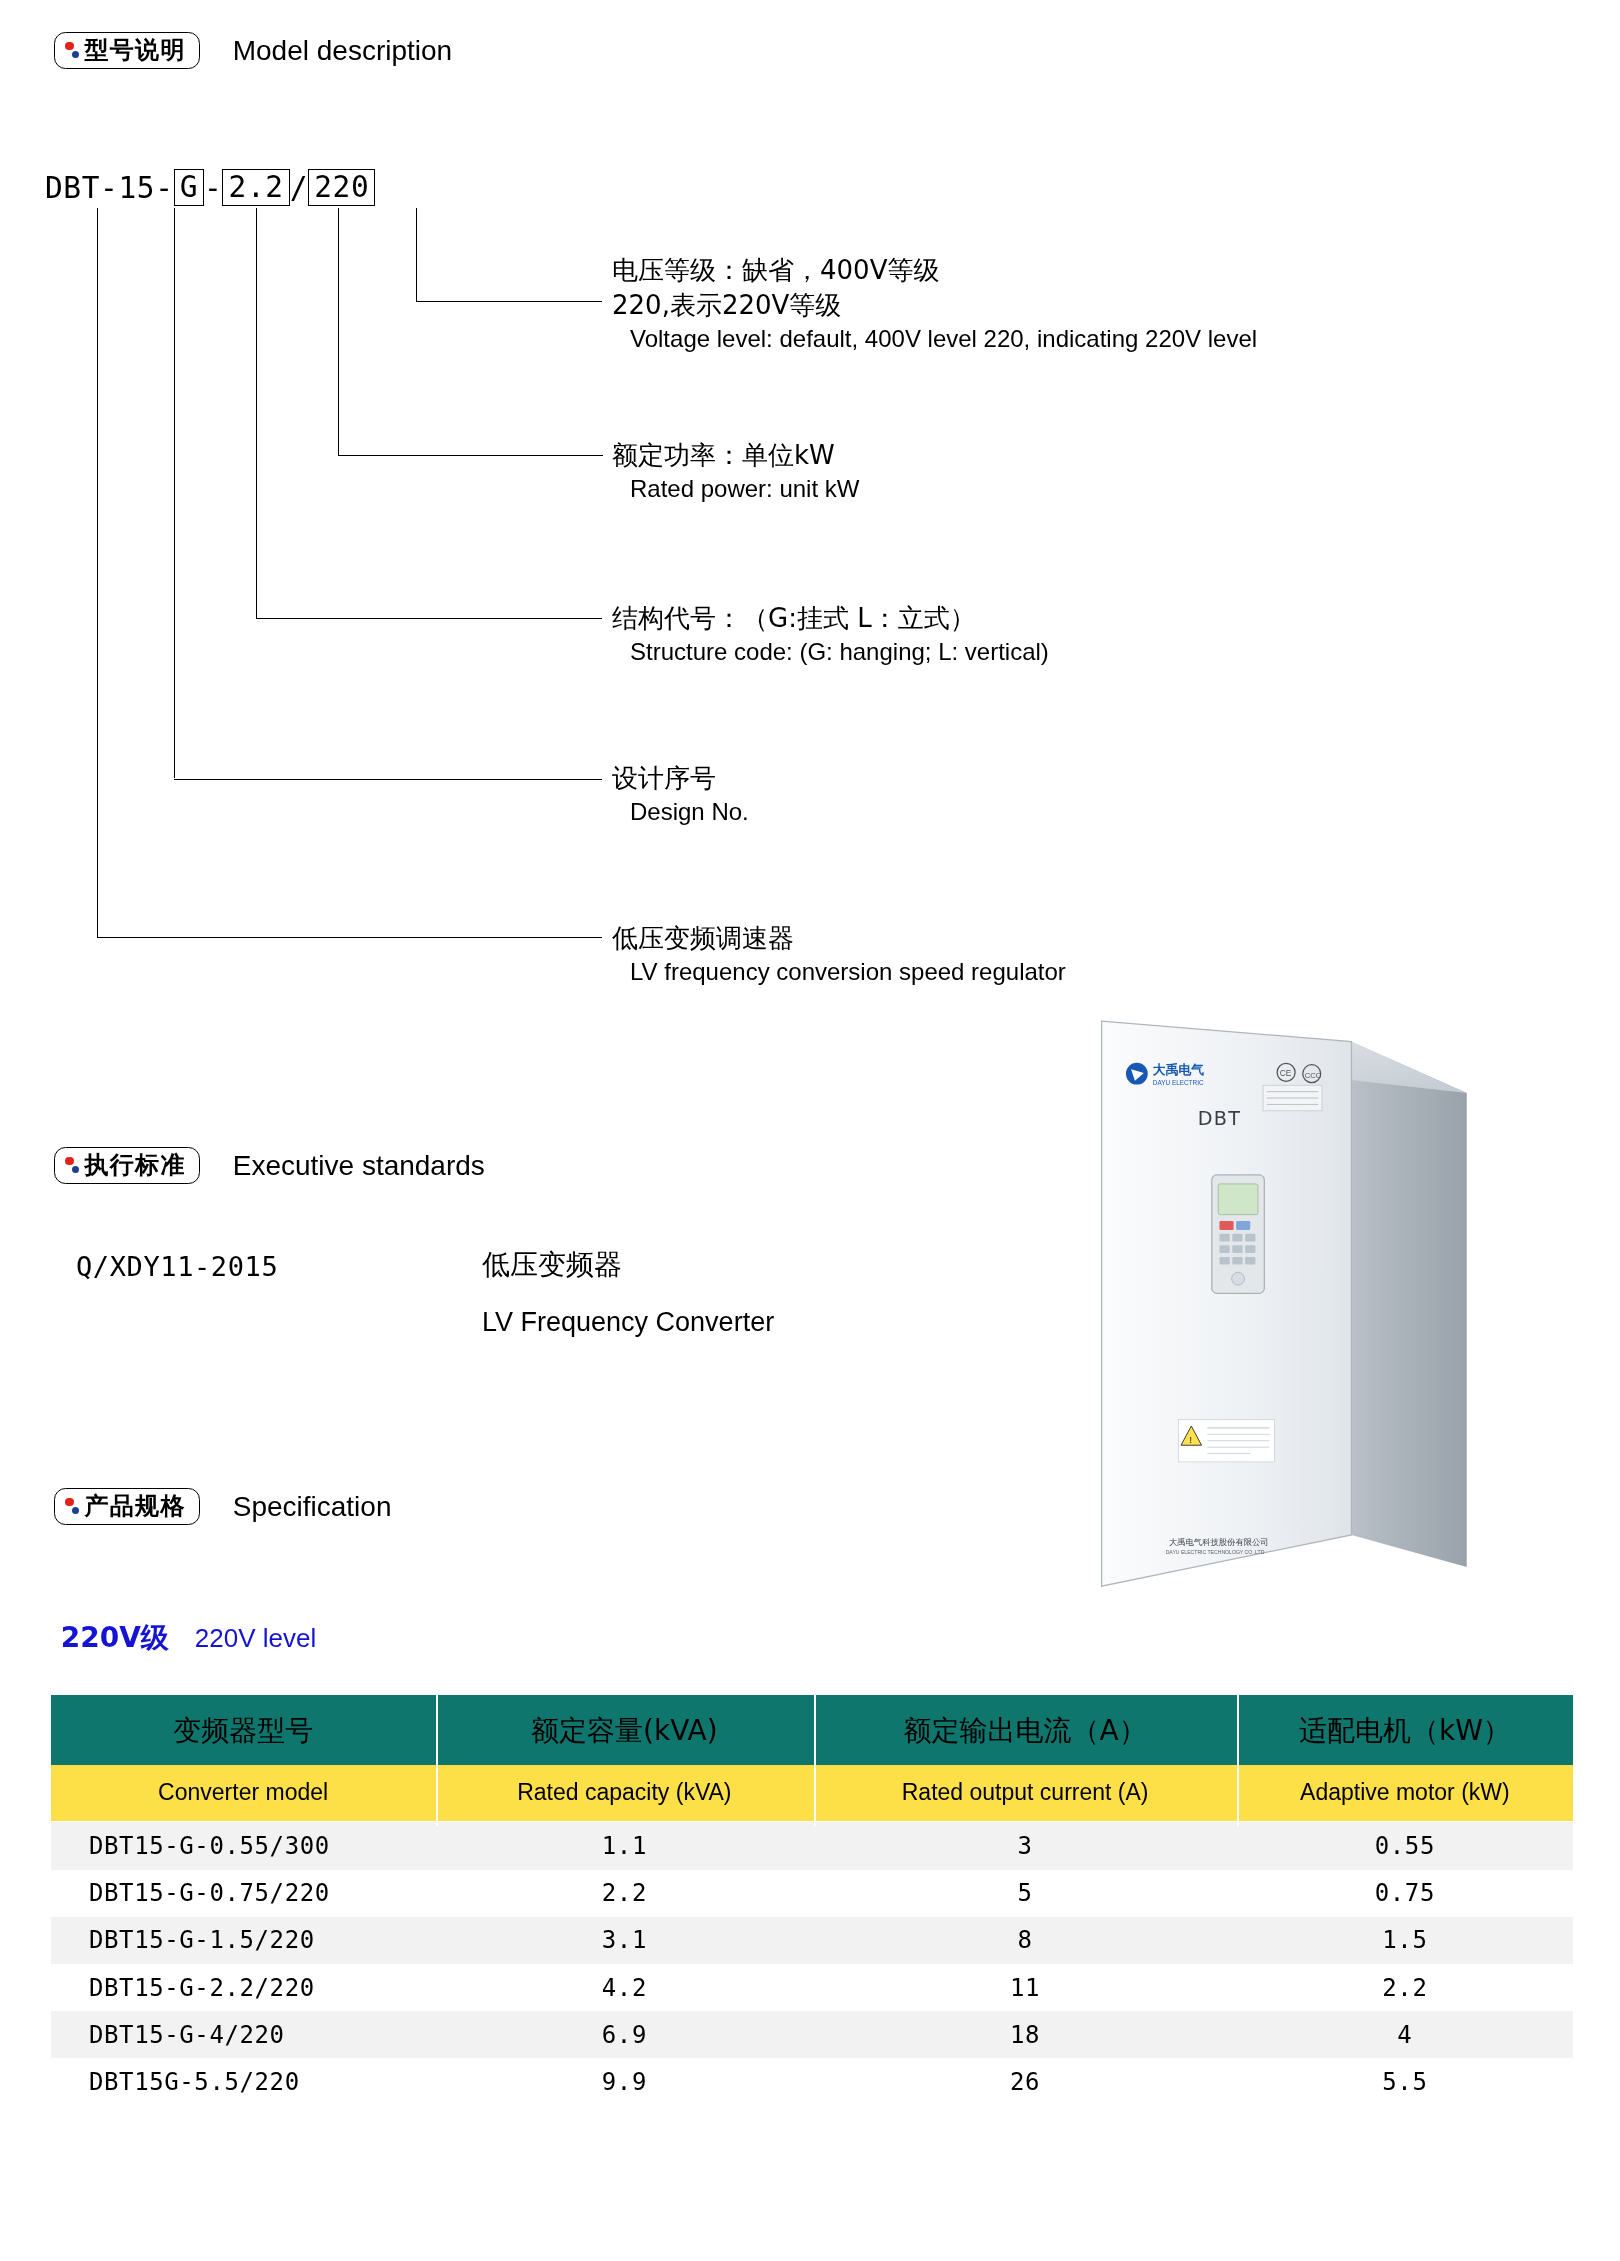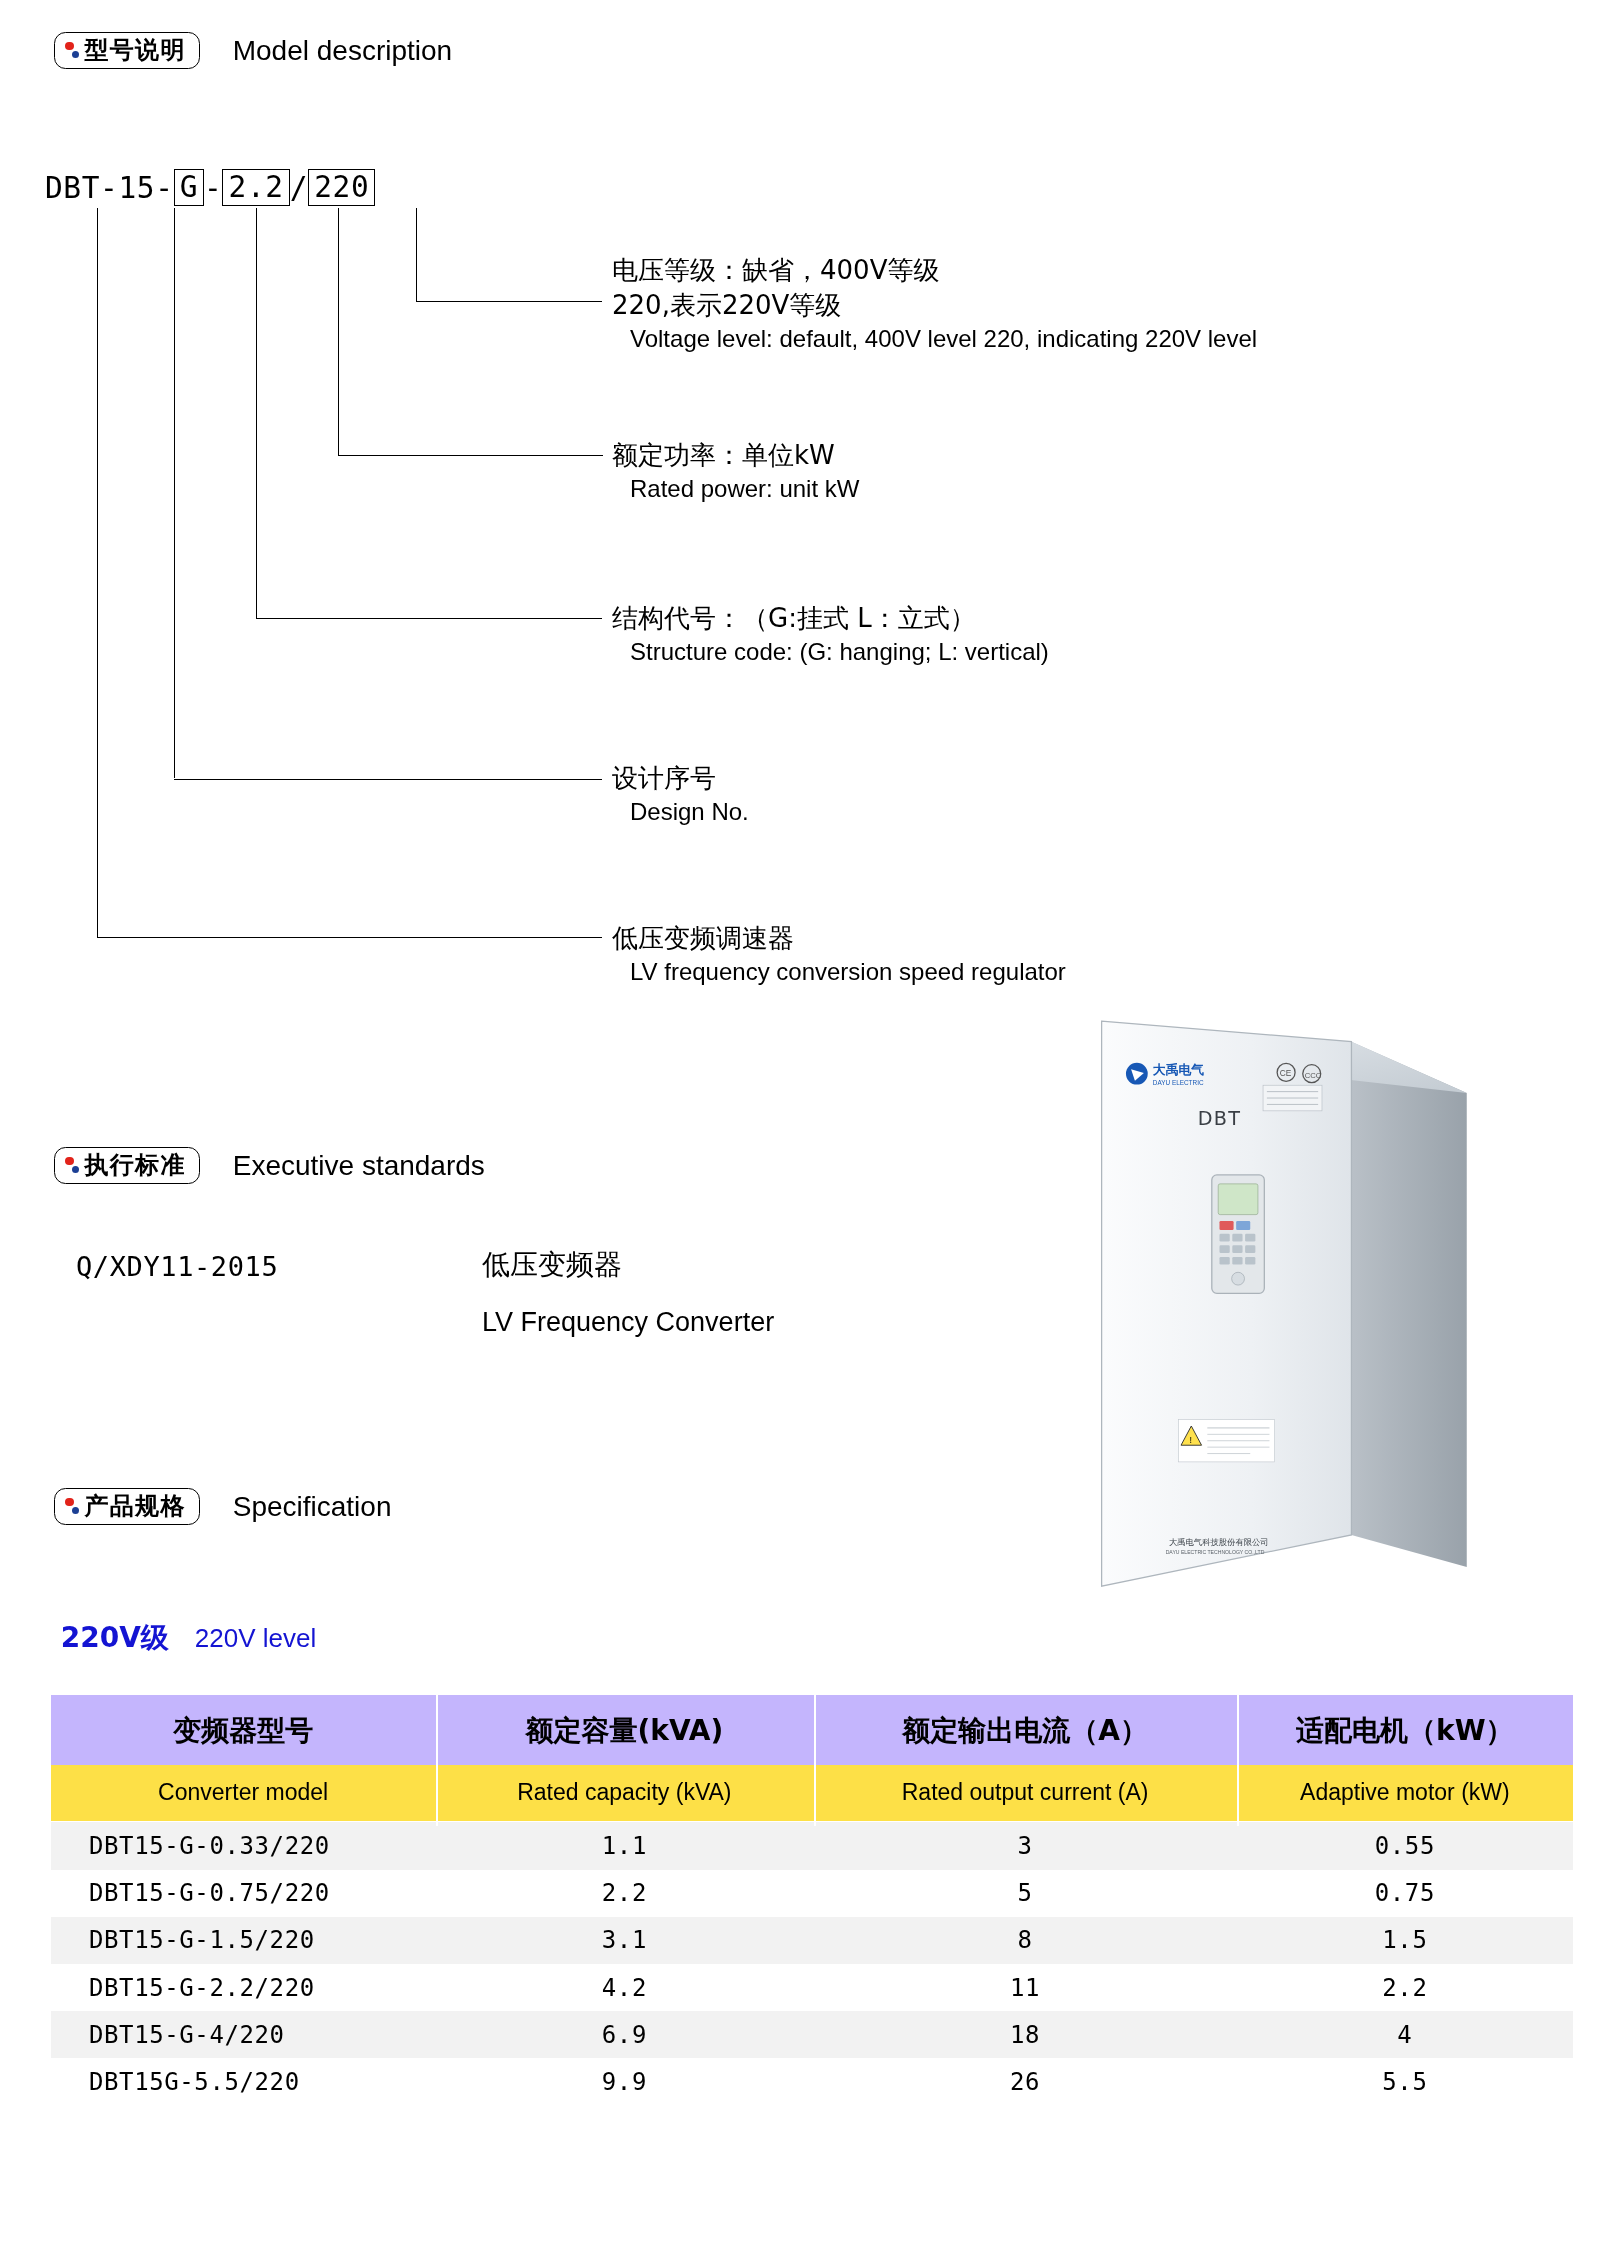--- a/index.html
+++ b/index.html
@@ -163,24 +163,24 @@
   #spec-table col.c1 { width: 378px; }
   #spec-table col.c2 { width: 423px; }
   #spec-table col.c3 { width: 336px; }
 
   #spec-table th, #spec-table td {
     border: none;
     text-align: center;
     vertical-align: middle;
   }
   #spec-table thead tr.head-cn th {
-    background: #c4b5fd;
+    background: #0f766e;
     font-family: "DejaVu Sans", sans-serif;
     font-size: 28px;
-    font-weight: bold;
+    font-weight: normal;
     padding: 16.7px 0 15.4px 0;
   }
   #spec-table thead tr.head-en th {
     background: #fde047;
     font-family: "Liberation Sans", sans-serif;
     font-size: 23px;
     font-weight: normal;
     padding: 14px 0 15.4px 0;
     border-bottom: 1.3px solid #ffffff;
   }
@@ -313,21 +313,21 @@
     </tr>
     <tr class="head-en">
       <th>Converter model</th>
       <th>Rated capacity (kVA)</th>
       <th>Rated output current (A)</th>
       <th>Adaptive motor (kW)</th>
     </tr>
   </thead>
   <tbody>
     <tr class="odd">
-      <td class="model">DBT15-G-0.33/220</td>
+      <td class="model">DBT15-G-0.55/300</td>
       <td>1.1</td>
       <td>3</td>
       <td>0.55</td>
     </tr>
     <tr class="even">
       <td class="model">DBT15-G-0.75/220</td>
       <td>2.2</td>
       <td>5</td>
       <td>0.75</td>
     </tr>

